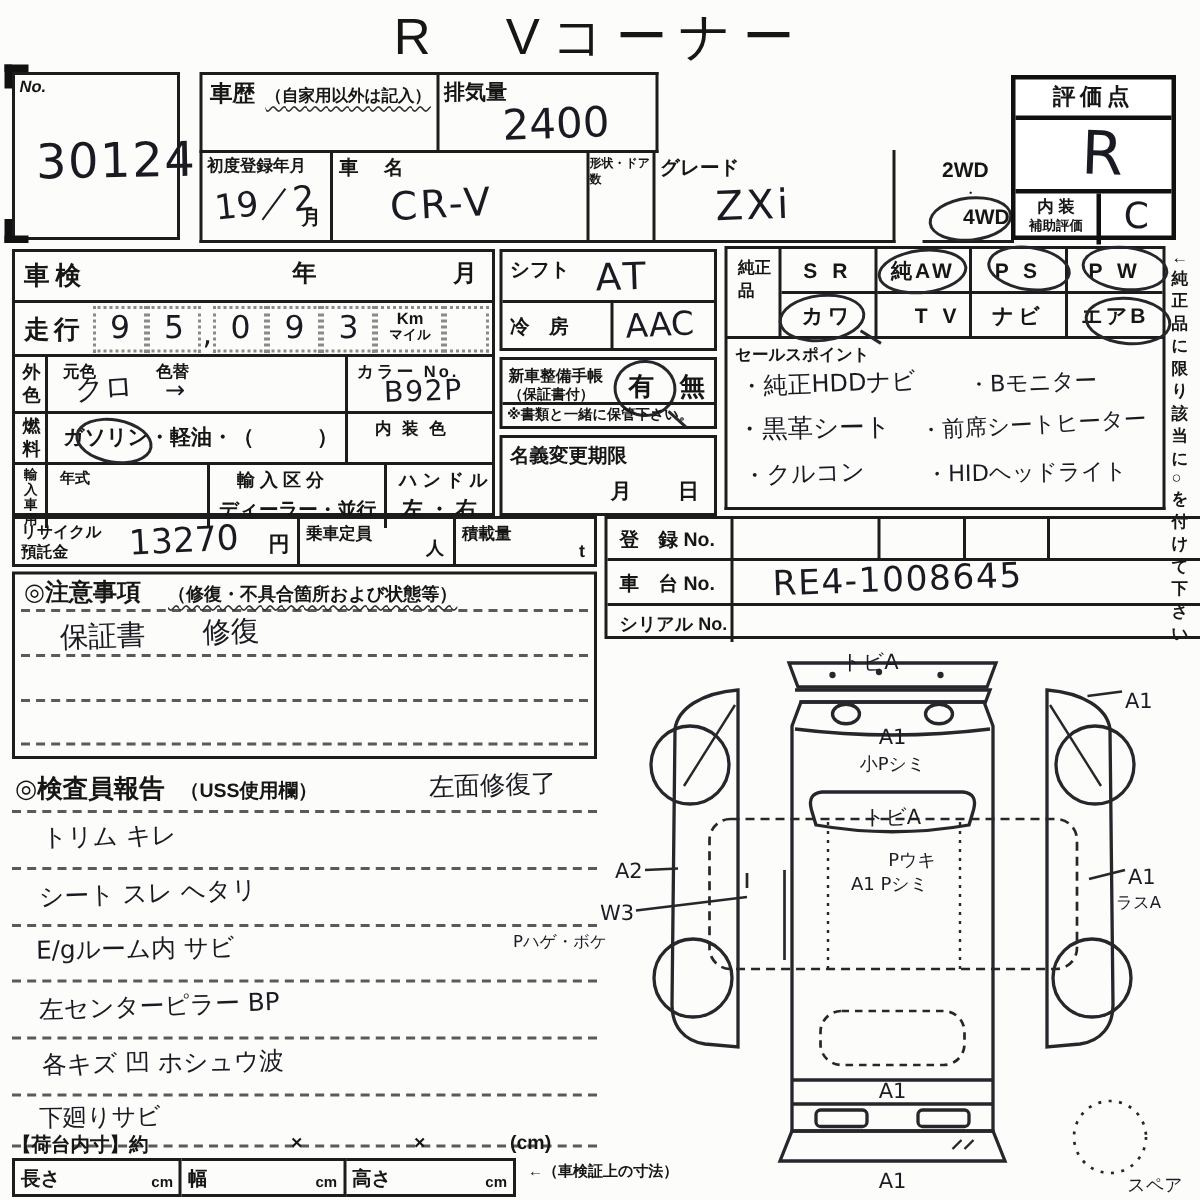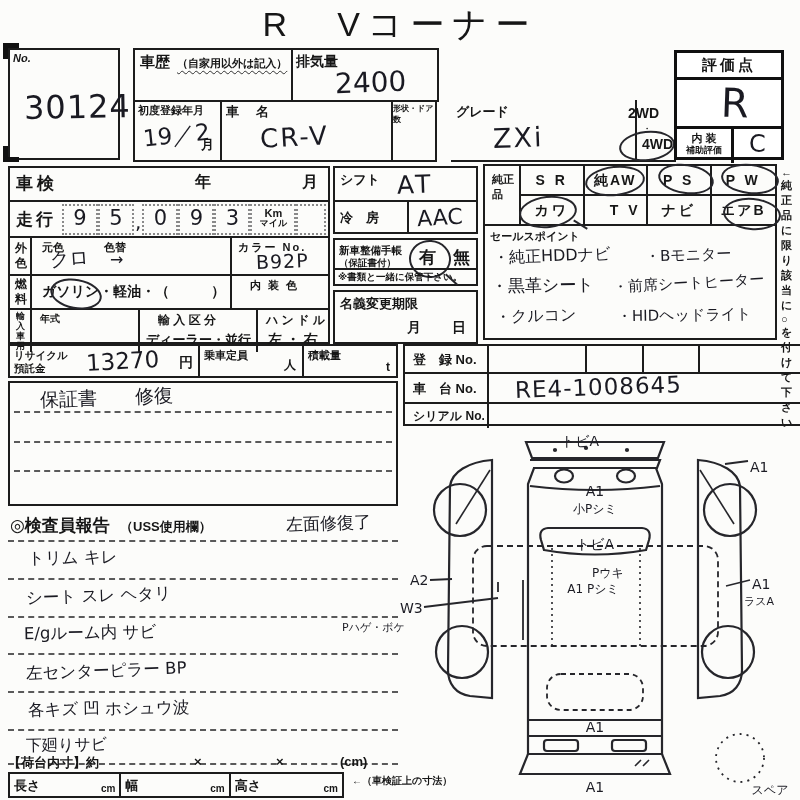--- a/index.html
+++ b/index.html
@@ -49,21 +49,21 @@
     <span class="abs hw" style="left:8px;top:20px;font-size:23px;transform:rotate(-6deg);">19／2</span>
     <span class="abs lb" style="right:6px;bottom:6px;font-size:13px;">月</span>
   </div>
   <div class="abs b2" style="left:220px;top:100px;width:173px;height:62px;border-top:none;border-left:none;">
     <span class="abs lb" style="left:6px;top:3px;font-size:13px;letter-spacing:2px;">車　名</span>
     <span class="abs hw" style="left:40px;top:22px;font-size:26px;letter-spacing:2px;transform:rotate(-3deg);">CR-V</span>
   </div>
   <div class="abs b2" style="left:391px;top:100px;width:46px;height:62px;border-top:none;border-left:none;">
     <span class="abs lb" style="left:2px;top:3px;font-size:8px;">形状・ドア数</span>
   </div>
-  <div class="abs b2" style="left:435px;top:100px;width:186px;height:62px;border-top:none;border-left:none;margin-left:16px;">
+  <div class="abs b2" style="left:435px;top:100px;width:162px;height:62px;border-top:none;border-left:none;">
     <span class="abs lb" style="left:5px;top:3px;font-size:13px;">グレード</span>
     <span class="abs hw" style="left:42px;top:22px;font-size:27px;letter-spacing:2px;transform:rotate(-2deg);">ZXi</span>
   </div>
   <div class="abs b2" style="left:615px;top:100px;width:61px;height:62px;border-top:none;border-left:none;">
     <span class="abs lb" style="left:13px;top:5px;font-size:14px;">2WD</span>
     <span class="abs" style="left:27px;top:22px;font-size:10px;">・</span>
     <span class="abs lb" style="left:27px;top:36px;font-size:14px;text-align:center;">4WD</span>
     <div class="hc" style="left:4px;top:31px;width:52px;height:26px;"></div>
   </div>
 
@@ -223,20 +223,24 @@
       <span class="abs lb" style="left:4px;top:2px;font-size:11px;">乗車定員</span>
       <span class="abs lb" style="right:6px;bottom:2px;font-size:12px;">人</span>
     </div>
     <div style="position:relative;flex:1;">
       <span class="abs lb" style="left:4px;top:2px;font-size:11px;">積載量</span>
       <span class="abs lb" style="right:6px;bottom:2px;font-size:12px;">t</span>
     </div>
   </div>
 
   <div class="abs b2" style="left:8px;top:381px;width:390px;height:125px;">
+    <div class="dash" style="position:relative;height:23px;margin:0 4px;">
+      <span class="abs lb" style="left:2px;top:2px;font-size:16px;">◎注意事項</span>
+      <span class="abs lb wavy" style="left:98px;top:5px;font-size:12px;">（修復・不具合箇所および状態等）</span>
+    </div>
     <div class="dash" style="position:relative;height:28px;margin:0 4px;">
       <span class="abs hw" style="left:26px;top:2px;font-size:19px;transform:rotate(-2deg);">保証書　　修復</span>
     </div>
     <div class="dash" style="height:28px;margin:0 4px;"></div>
     <div class="dash" style="height:27px;margin:0 4px;"></div>
   </div>
 
   <div class="abs" style="left:8px;top:510px;width:390px;">
     <div class="dash" style="position:relative;height:30px;">
       <span class="abs lb" style="left:2px;top:4px;font-size:17px;">◎検査員報告</span>

